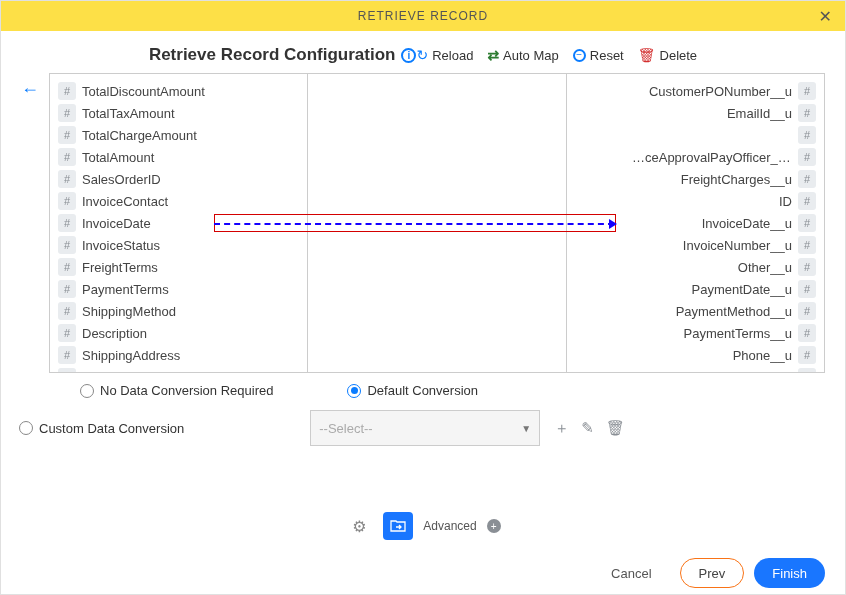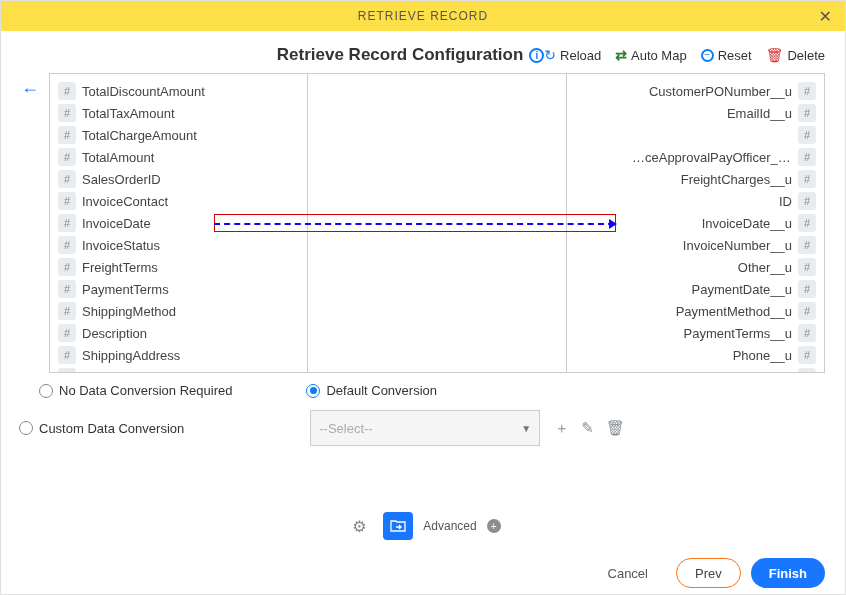--- a/index.html
+++ b/index.html
@@ -1,20 +1,20 @@
 <!DOCTYPE html>
 <html><head>
   <meta charset="utf-8">
   <style>
     * { box-sizing: border-box; margin: 0; padding: 0; }
     body { font-family: "Segoe UI", Arial, sans-serif; font-size: 13px; color: #333; background: #fff; width: 846px; height: 595px; overflow: hidden; }
     .modal { width: 100%; height: 100%; display: flex; flex-direction: column; border: 1px solid #e0e0e0; }
     .titlebar { background: #fde047; padding: 8px 12px; text-align: center; position: relative; color: #555; letter-spacing: 1px; font-size: 12px; }
     .titlebar .close { position: absolute; right: 12px; top: 6px; color: #555; cursor: pointer; font-size: 16px; }
-    .header { display: flex; justify-content: flex-end; align-items: center; padding: 14px 20px 8px; }
+    .header { display: flex; justify-content: center; align-items: center; padding: 14px 20px 8px; }
     .header-left { display: flex; align-items: center; gap: 6px; }
     .header-title { font-size: 17px; font-weight: 600; }
     .info-icon { width: 15px; height: 15px; border: 2px solid #0a7cff; border-radius: 50%; display: inline-flex; align-items: center; justify-content: center; font-size: 10px; font-weight: bold; color: #0a7cff; }
     .actions { display: flex; gap: 14px; align-items: center; }
     .action { display: flex; align-items: center; gap: 4px; cursor: pointer; font-size: 13px; }
     .ico-reload { color: #0a7cff; font-size: 14px; }
     .ico-automap { color: #2e7d32; font-size: 14px; font-weight: bold; }
     .ico-reset { width: 13px; height: 13px; border: 2px solid #0a7cff; border-radius: 50%; display: inline-flex; align-items: center; justify-content: center; color: #0a7cff; font-size: 10px; line-height: 1; }
     .ico-delete { color: #d32f2f; font-size: 14px; }
     .body-wrap { display: flex; padding: 0 20px; gap: 10px; }
@@ -25,40 +25,40 @@
     .col-left { padding: 6px 0; }
     .col-right { padding: 6px 0; }
     .field-row { height: 22px; display: flex; align-items: center; padding: 0 8px; font-size: 13px; color: #444; white-space: nowrap; }
     .col-right .field-row { justify-content: flex-end; }
     .hash { width: 18px; height: 18px; background: #e9ecef; border-radius: 3px; display: inline-flex; align-items: center; justify-content: center; color: #8a8f95; font-size: 11px; margin-right: 6px; flex-shrink: 0; }
     .col-right .hash { margin-right: 0; margin-left: 6px; }
     .col-right .field-row span.label { text-align: right; overflow: hidden; text-overflow: ellipsis; max-width: 160px; }
     .mapping-arrow { position: absolute; left: 164px; right: 210px; top: 149px; height: 2px; border-top: 2px dashed #1500ff; z-index: 5; }
     .mapping-arrow::after { content: ""; position: absolute; right: -8px; top: -6px; border: 5px solid transparent; border-left: 8px solid #1500ff; }
     .highlight-box { position: absolute; left: 164px; right: 208px; top: 140px; height: 18px; border: 1px solid #d40000; z-index: 4; }
-    .conversion-row { display: flex; align-items: center; padding: 10px 38px 4px; gap: 30px; }
+    .conversion-row { display: flex; align-items: center; padding: 10px 38px 4px; gap: 30px; margin-left: 41px; }
     .radio-item { display: flex; align-items: center; gap: 6px; cursor: pointer; }
     .radio { width: 14px; height: 14px; border: 1.5px solid #888; border-radius: 50%; display: inline-flex; align-items: center; justify-content: center; }
     .radio.checked { border-color: #0a7cff; }
     .radio.checked::after { content: ""; width: 7px; height: 7px; background: #0a7cff; border-radius: 50%; }
     .custom-row { display: flex; align-items: center; padding: 8px 18px; gap: 30px; }
     .select-box { width: 230px; height: 36px; border: 1px solid #ccc; background: #f5f5f5; color: #aaa; padding: 0 8px; display: flex; align-items: center; justify-content: space-between; }
     .select-box .caret { color: #777; font-size: 10px; }
     .custom-icons { display: flex; gap: 12px; color: #8a8f95; font-size: 15px; }
     .custom-icons span { cursor: pointer; }
     .footer-toolbar { margin-top: auto; padding: 12px 0 8px; display: flex; justify-content: center; align-items: center; gap: 10px; border-top: 1px solid transparent; }
     .gear-btn { width: 28px; height: 28px; display: flex; align-items: center; justify-content: center; color: #888; cursor: pointer; font-size: 16px; }
     .export-btn { width: 30px; height: 28px; background: #1976ff; border-radius: 4px; display: flex; align-items: center; justify-content: center; color: #fff; cursor: pointer; }
     .adv-label { color: #555; font-size: 12px; }
     .plus-circle { width: 14px; height: 14px; background: #8a8f95; border-radius: 50%; display: inline-flex; align-items: center; justify-content: center; color: #fff; font-size: 10px; cursor: pointer; }
     .footer-buttons { display: flex; justify-content: flex-end; gap: 10px; padding: 10px 20px 6px; }
     .btn { height: 30px; padding: 0 18px; border-radius: 15px; display: flex; align-items: center; justify-content: center; cursor: pointer; font-size: 13px; }
     .btn-text { color: #555; }
     .btn-outline { border: 1px solid #f97316; color: #444; }
-    .btn-primary { background: #1976ff; color: #fff; font-weight: 700; }
+    .btn-primary { background: #1976ff; color: #fff; font-weight: 400; }
   </style>
 </head>
 <body>
 
 <div class="modal">
   <div class="titlebar">
     <span>RETRIEVE RECORD</span>
     <span class="close">✕</span>
   </div>
 

